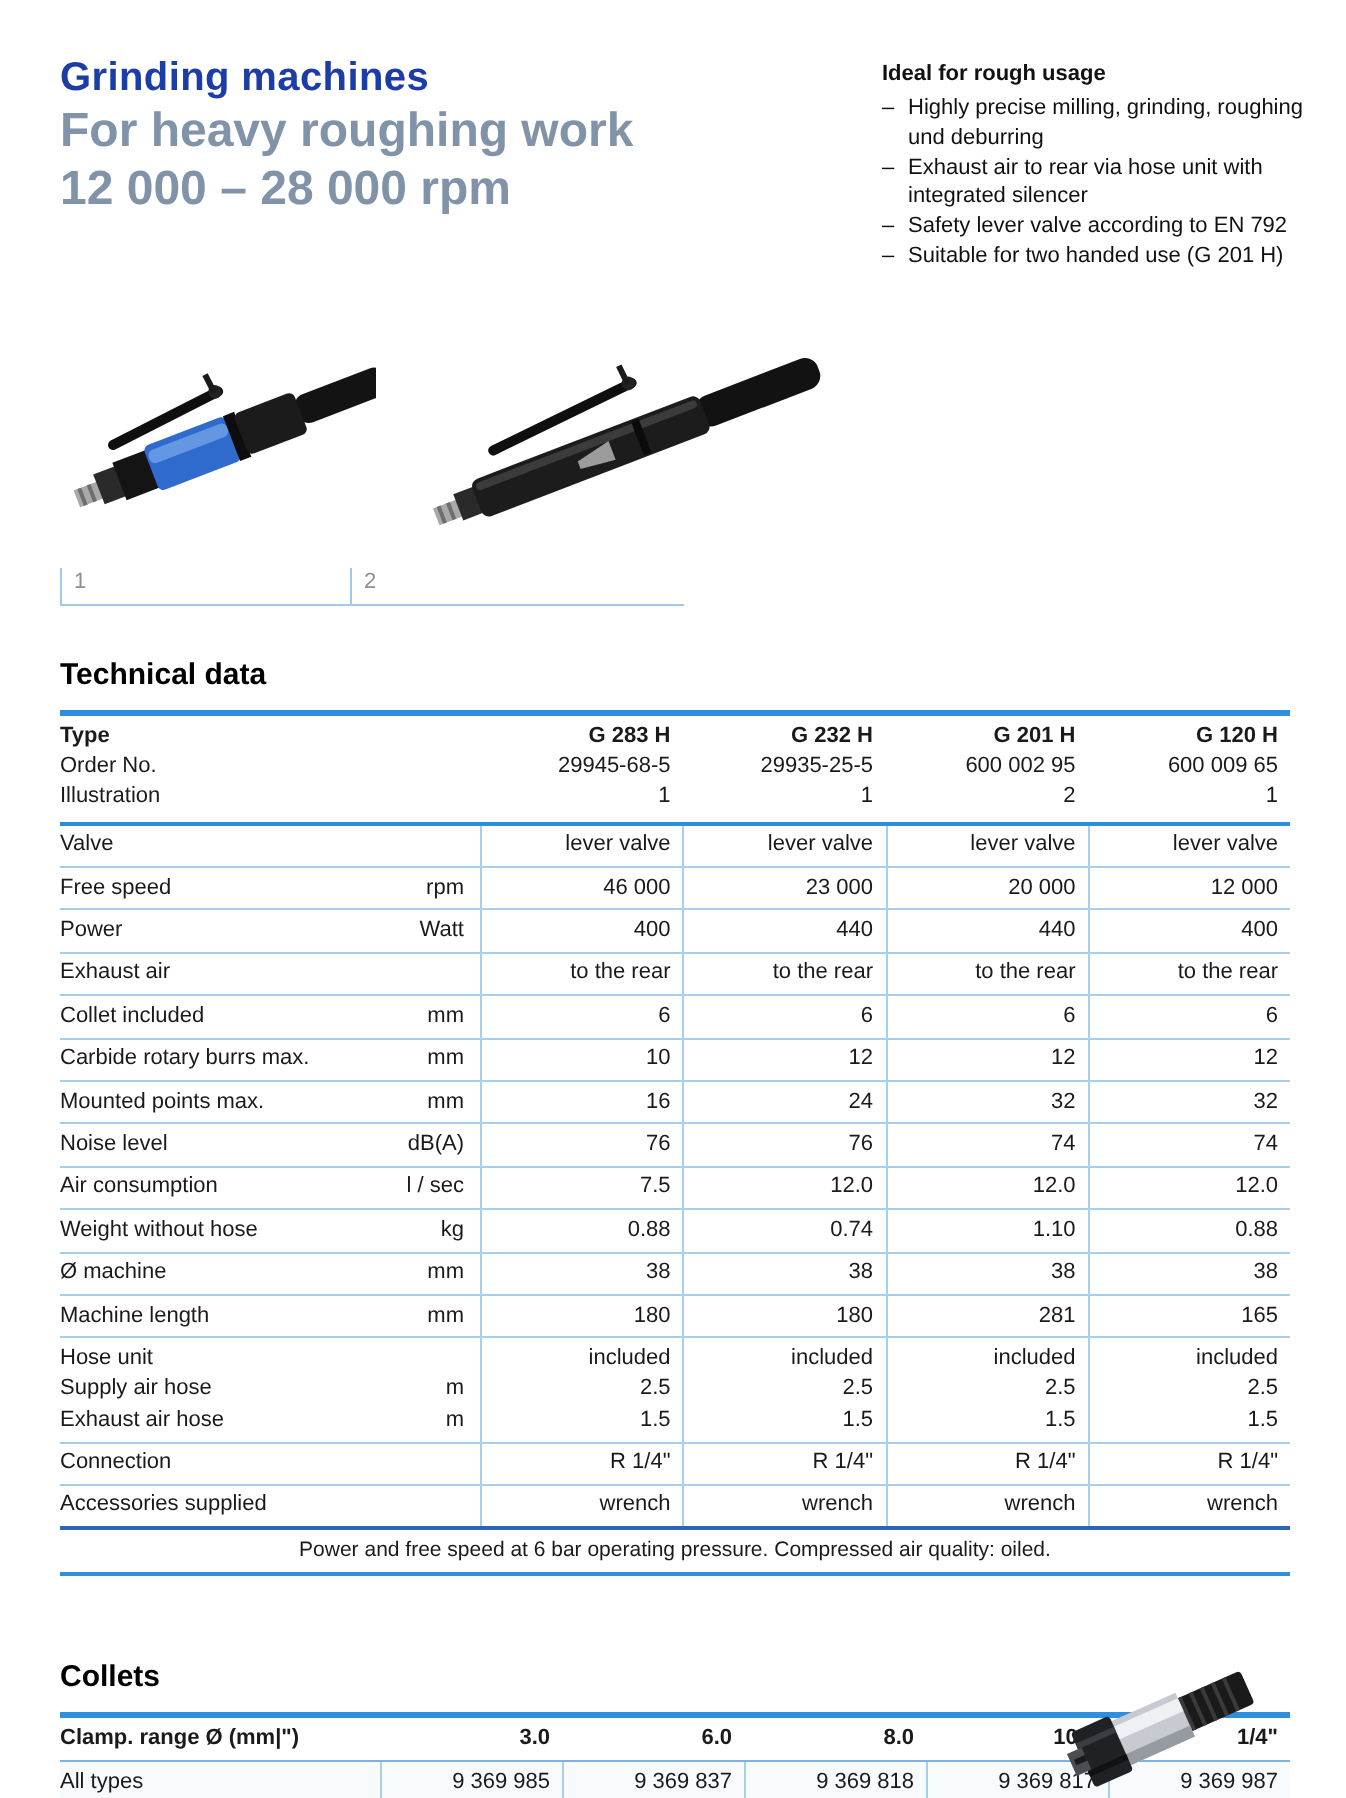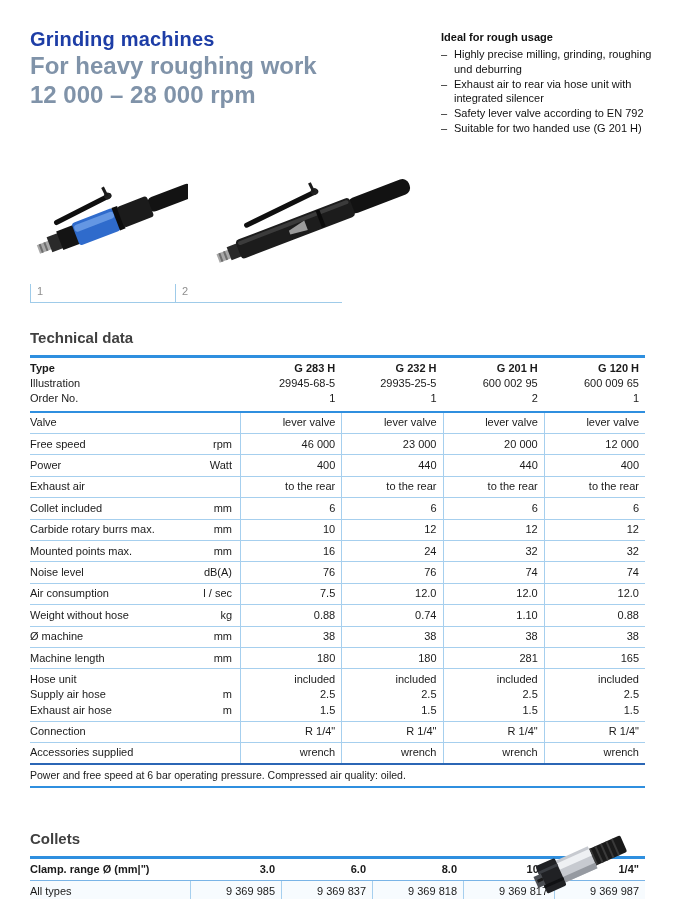--- a/index.html
+++ b/index.html
@@ -18,35 +18,35 @@
 
   
   .img-zone { margin-top:50px; height:122px; display:flex; align-items:flex-end; }
   .img-zone svg { display:block; }
   .img-captions { display:flex; margin-top:2px; }
   .img-cap { border-left:1px solid #9fcbe9; border-bottom:1px solid #9fcbe9; color:#8f8f8f; font-size:11px; padding:1px 0 5px 6px; }
   .img-cap.c1 { width:145px; }
   .img-cap.c2 { width:167px; }
 
   
-  .sec-head { font-size:15px; font-weight:bold; color:#404040; }
+  .sec-head { font-size:15px; font-weight:bold; color:#000000; }
   .sec-tech { margin-top:26px; }
 
   
   .ttable { width:615px; margin-top:9px; font-size:11px; }
   .thead { display:flex; border-top:3px solid #2f8fdf; border-bottom:2px solid #2f8fdf; padding:3px 0 4px; line-height:1.4; }
   .thead .lab { width:210px; }
   .thead .val { flex:1; text-align:right; padding-right:6px; }
   .thead .l1 { font-weight:bold; }
   .trow { display:flex; border-bottom:1px solid #a6cfee; line-height:1.4; }
   .trow .lab  { width:150px; padding:2.5px 0; white-space:pre-line; }
   .trow .unit { width:60px; text-align:right; padding:2.5px 8px 2.5px 0; white-space:pre-line; }
   .trow .val  { flex:1; text-align:right; padding:2.5px 6px 2.5px 0; border-left:1px solid #a6cfee; white-space:pre-line; }
   .tbody .trow:last-child { border-bottom:none; }
-  .tnote { border-top:2px solid #2b66b5; border-bottom:2px solid #2f8fdf; padding:4px 0 5px; font-size:10.5px; }
+  .tnote { border-top:2px solid #2b66b5; border-bottom:2px solid #2f8fdf; padding:4px 0 5px; font-size:10.5px;text-align:center; }
 
   
   .collets-sec { position:relative; margin-top:24px; }
   .collet-img { position:absolute; right:0; top:-12px; }
   .sec-collets { margin-top:42px; }
   .ctable { width:615px; margin-top:9px; font-size:11px; }
   .chead { display:flex; border-top:3px solid #2f8fdf; border-bottom:1px solid #7ab4e6; font-weight:bold; padding:4px 0 5px; }
   .chead .lab { width:160px; }
   .chead .val { flex:1; text-align:right; padding-right:6px; }
   .crow { display:flex; border-bottom:2px solid #2f8fdf; background:#f7fbfe; line-height:1.4;justify-content:flex-end; }
@@ -127,22 +127,22 @@
     <div class="img-cap c1">1</div>
     <div class="img-cap c2">2</div>
   </div>
 
   <div class="sec-head sec-tech">Technical data</div>
 
   <div class="ttable">
     <div class="thead" id="tech-head">
       <div class="lab">
         <div class="l1">Type</div>
+        <div>Order No.</div>
         <div>Illustration</div>
-        <div>Order No.</div>
       </div>
     <div class="val">
           <div class="l1">G 283 H</div>
           <div>29945-68-5</div>
           <div>1</div>
         </div>
         <div class="val">
           <div class="l1">G 232 H</div>
           <div>29935-25-5</div>
           <div>1</div>

